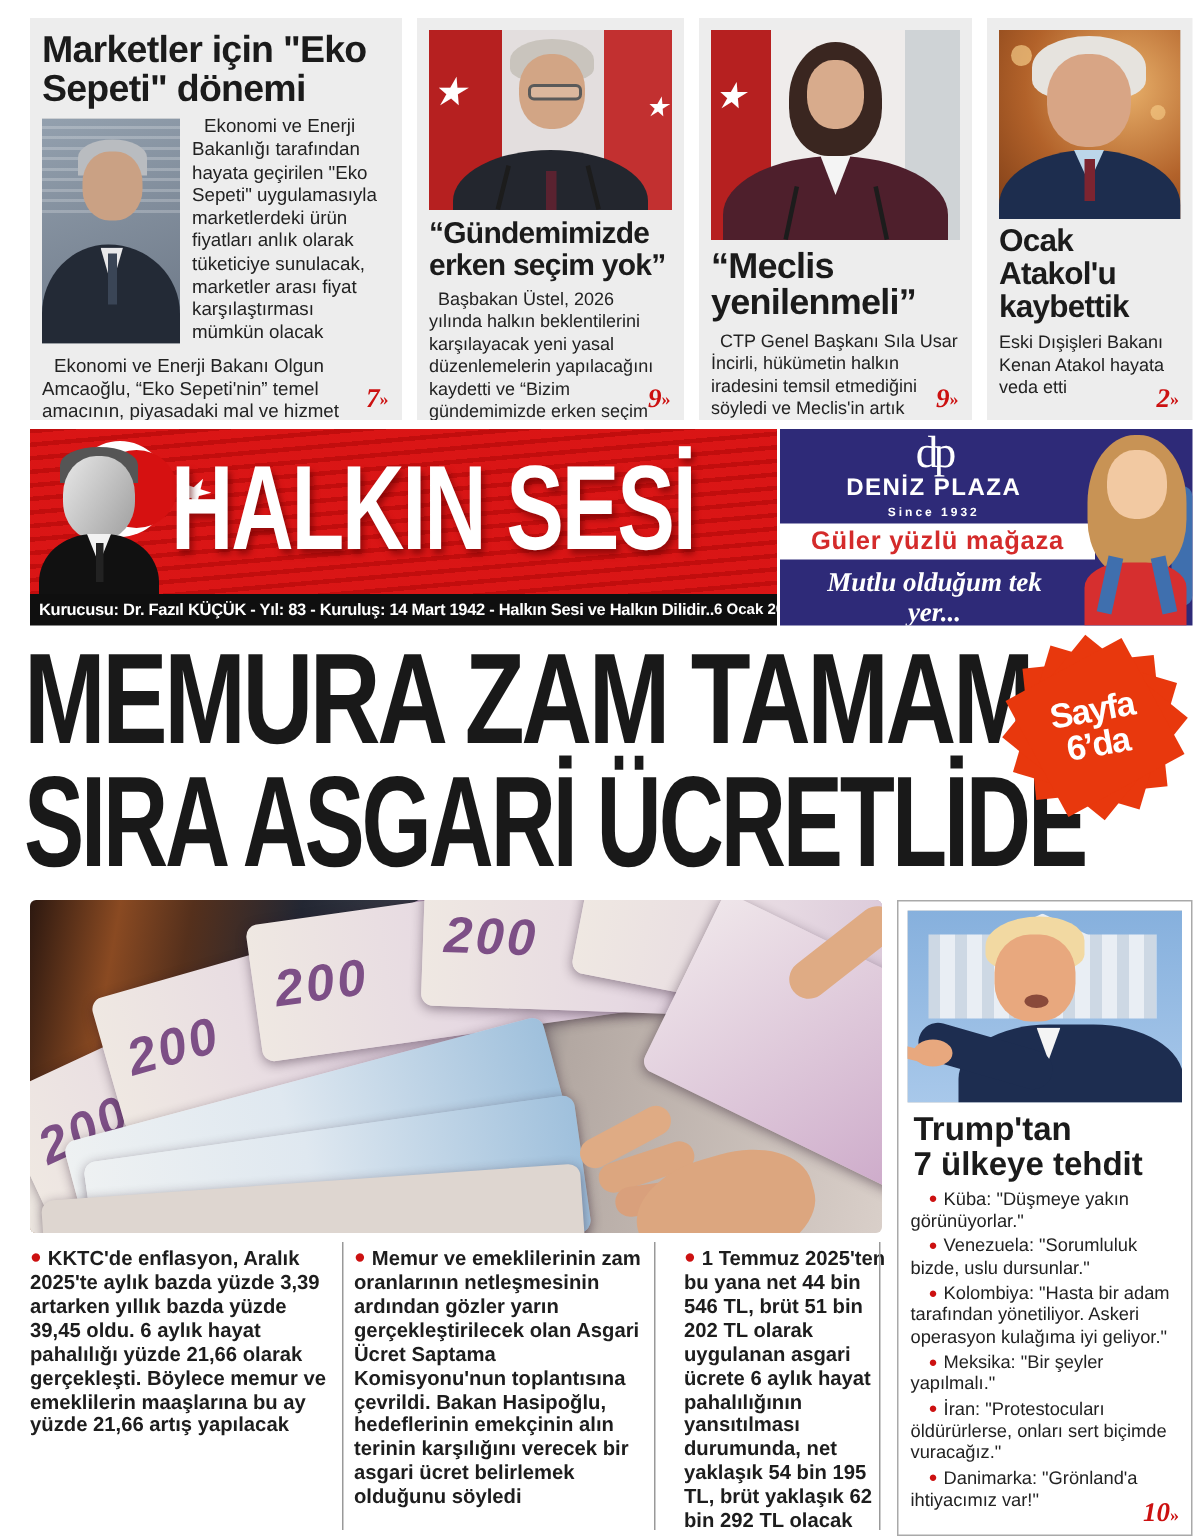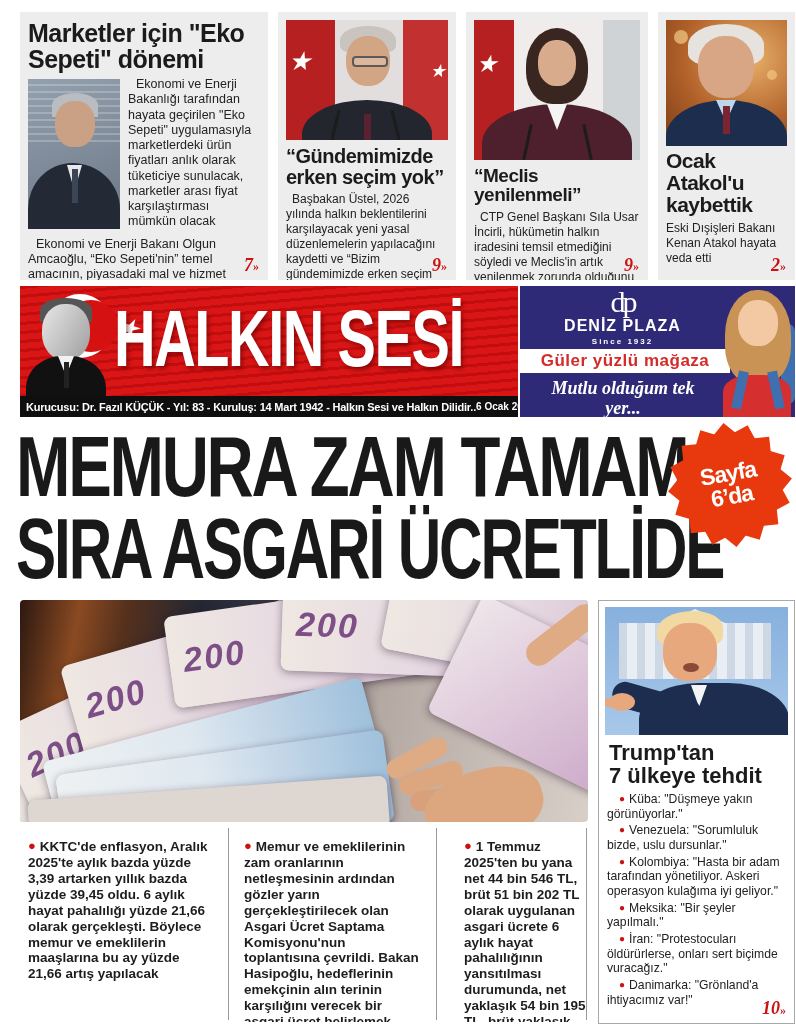--- a/index.html
+++ b/index.html
@@ -19,21 +19,21 @@
   .card1{left:20px;width:248px}
   .card1 h2{font-size:25px;line-height:1.04}
   .card1 .ph{float:left;width:92px;height:150px;margin:2px 8px 2px 0}
   .card1 p{font-size:12.5px;line-height:1.22;text-indent:8px}
   .card2{left:278px;width:178px}
   .card2 .ph{width:100%;height:120px;margin-bottom:6px}
   .card2 h2{font-size:20px;line-height:1.03}
   .card2 p{font-size:12px;line-height:1.25;text-indent:6px}
   .card3{left:466px;width:182px}
   .card3 .ph{width:100%;height:140px;margin-bottom:6px}
-  .card3 h2{font-size:19px;line-height:1.02}
+  .card3 h2{font-size:24px;line-height:1.02}
   .card3 p{font-size:12px;line-height:1.25;text-indent:6px}
   .card4{left:658px;width:137px}
   .card4 .ph{width:100%;height:126px;margin-bottom:4px}
   .card4 h2{font-size:21px;line-height:1.05}
   .card4 p{font-size:12px;line-height:1.25}
 
   
   .masthead{position:absolute;left:20px;top:286px;width:498px;height:110px;
             background:#d61111;overflow:hidden}
   .flagtex{left:0;top:0;width:100%;height:100%;
@@ -94,21 +94,21 @@
   .trump-title{margin:4px 10px 5px;font-size:22px;line-height:1.05;font-weight:bold;color:#1b1b1b}
   .tlist{margin:2px 8px 0}
   .tlist p{margin:0 0 2px;font-size:12.2px;line-height:1.2;color:#222;text-indent:12px}
   .dot{color:#cc1111;font-size:10px;margin-right:4px;vertical-align:1px}
   .t-pref{position:absolute;right:8px;bottom:4px;color:#cc1111;font-family:"Liberation Serif",serif;
           font-weight:bold;font-style:italic;font-size:18px}
   .t-pref .ar{font-size:12px;font-style:normal}
 
   
   .brief{position:absolute;top:830px;height:192px;overflow:hidden}
-  .brief p{margin:8px;font-size:13.5px;line-height:1.18;font-weight:bold;color:#1d1d1d}
+  .brief p{margin:0;font-size:13.5px;line-height:1.18;font-weight:bold;color:#1d1d1d}
   .brief .dot{font-size:13px}
   .b1{left:20px;width:203px}.b2{left:236px;width:196px}.b3{left:456px;width:141px}
   .vrule{position:absolute;top:828px;height:192px;width:1px;background:#999}
   .r1{left:228px}.r2{left:436px}.r3{left:586px}
 </style>
 </head>
 <body>
 
 <div class="page">
 

